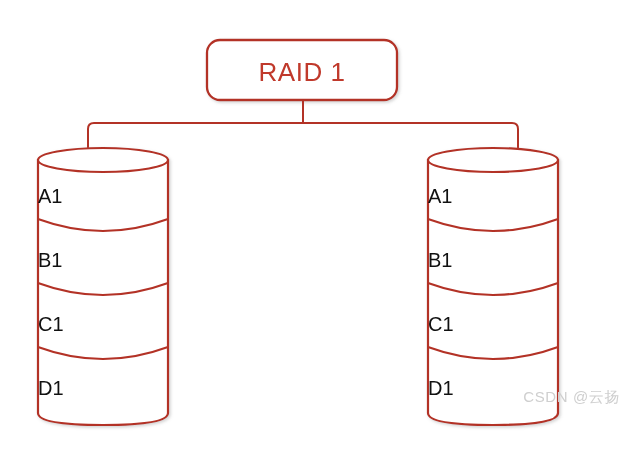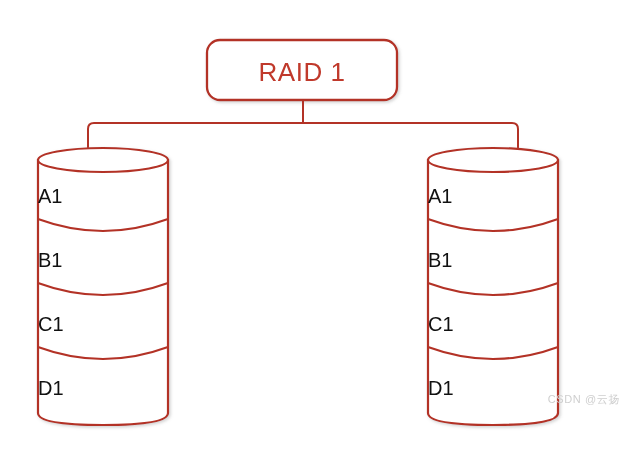--- a/index.html
+++ b/index.html
@@ -40,21 +40,21 @@
     color: #111111;
     font-size: 20px;
     white-space: nowrap;
     user-select: none;
   }
   .watermark {
     position: absolute;
     right: 8px;
     bottom: 6px;
     color: #cfcfcf;
-    font-size: 11px;
+    font-size: 15px;
     letter-spacing: 0.6px;
     white-space: nowrap;
     user-select: none;
   }
 </style>
 </head>
 <body>
 
 <div id="canvas">
 

